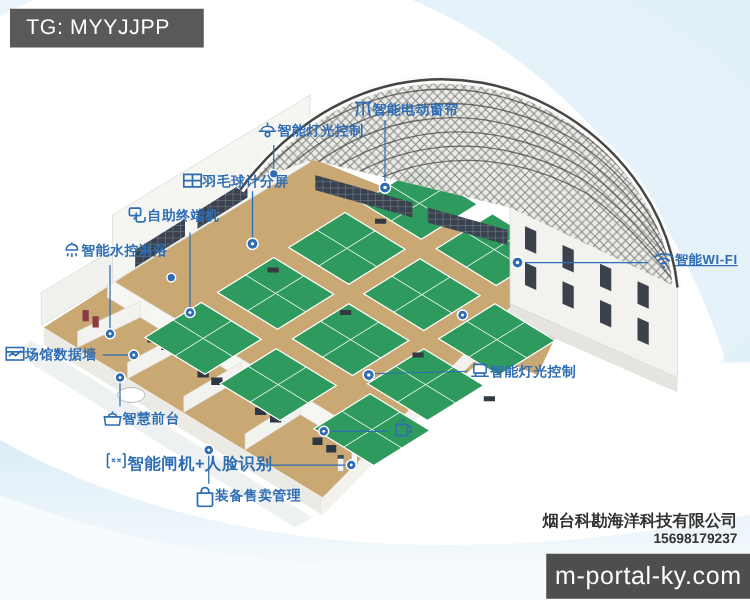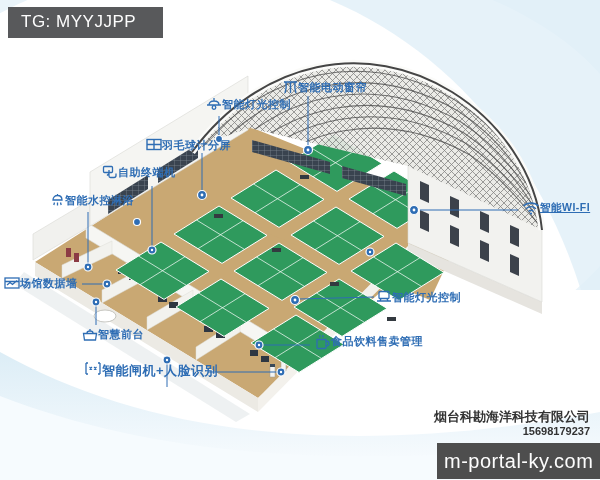--- a/index.html
+++ b/index.html
@@ -330,33 +330,41 @@
     <span class="ct">智慧前台</span>
   </div>
 
   <div class="callout" id="co-food">
     <span class="ci">
       <svg width="17" height="16" viewBox="0 0 17 16" fill="none" stroke="#2e6db4" stroke-width="1.3">
         <path d="M6,1 C6,2 5.5,2.5 6,3.5 M9,1 C9,2 8.5,2.5 9,3.5"></path>
         <path d="M3,5.5 H12 V13.5 C12,14 11.5,14.5 11,14.5 H4 C3.5,14.5 3,14 3,13.5 Z M12,7 C14,7 15,8 15,9.5 C15,11 14,12 12,12"></path>
       </svg>
       </span>
-    <span class="ct">食品饮料售卖管理</span>
   </div>
 
   <div class="callout" id="co-gate">
     <span class="ci">
       <svg width="18" height="13" viewBox="0 0 18 13" fill="none" stroke="#2e6db4" stroke-width="1.3">
         <path d="M2,1 V12 M16,1 V12 M2,1 H4 M2,12 H4 M16,1 H14 M16,12 H14"></path>
         <path d="M5.5,5 L8,7.5 M8,5 L5.5,7.5 M10,5 L12.5,7.5 M12.5,5 L10,7.5" stroke-width="1.1"></path>
       </svg>
       </span>
     <span class="ct">智能闸机+人脸识别</span>
   </div>
 
+  <div class="callout" id="co-bag">
+    <span class="ci">
+      <svg width="16" height="17" viewBox="0 0 16 17" fill="none" stroke="#2e6db4" stroke-width="1.4">
+        <path d="M2,5.5 H14 V15 C14,15.6 13.6,16 13,16 H3 C2.4,16 2,15.6 2,15 Z"></path>
+        <path d="M5,5.5 V4 C5,2.3 6.3,1 8,1 C9.7,1 11,2.3 11,4 V5.5"></path>
+      </svg>
+      </span>
+    <span class="ct">装备售卖管理</span>
+  </div>
 
   <div class="company">
     <span class="cname">烟台科勘海洋科技有限公司</span>
     <span class="cphone">15698179237</span>
   </div>
 
   <div class="watermark">m-portal-ky.com</div>
 </div>
 
 </body></html>

